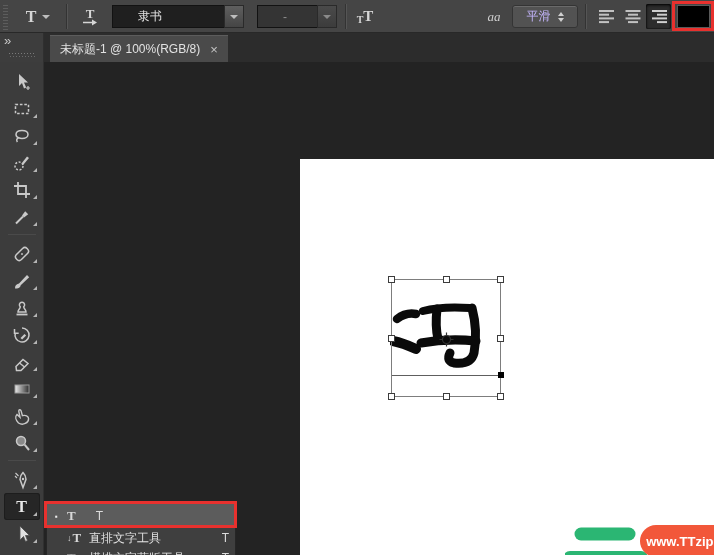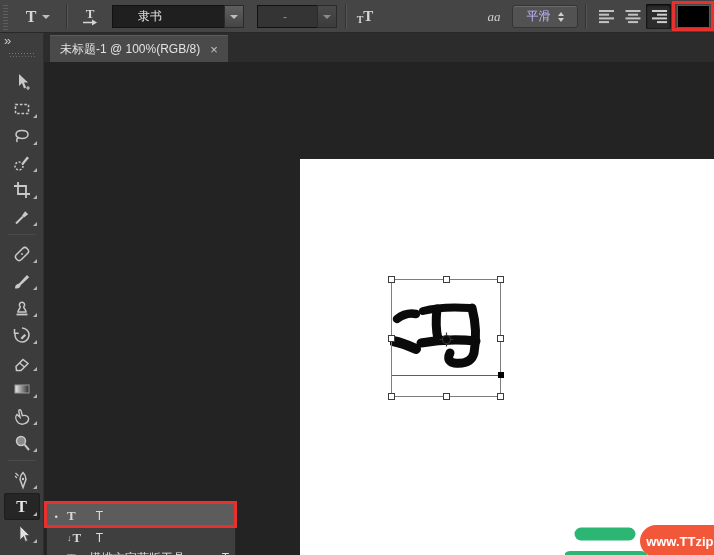--- a/index.html
+++ b/index.html
@@ -369,20 +369,21 @@
           <span>T</span>
         </span>
       <span class="mi-shortcut">T</span>
     </div>
     <div class="menu-row">
       <span class="bullet"></span>
       <span class="mi-icon">
           <span class="da">↓</span>
           <span>T</span>
         </span>
+      <span class="mi-label">直排文字工具</span>
       <span class="mi-shortcut">T</span>
     </div>
     <div class="menu-row masked">
       <span class="bullet"></span>
       <span class="mi-icon">
           <span>T</span>
         </span>
       <span class="mi-label">横排文字蒙版工具</span>
       <span class="mi-shortcut">T</span>
     </div>

